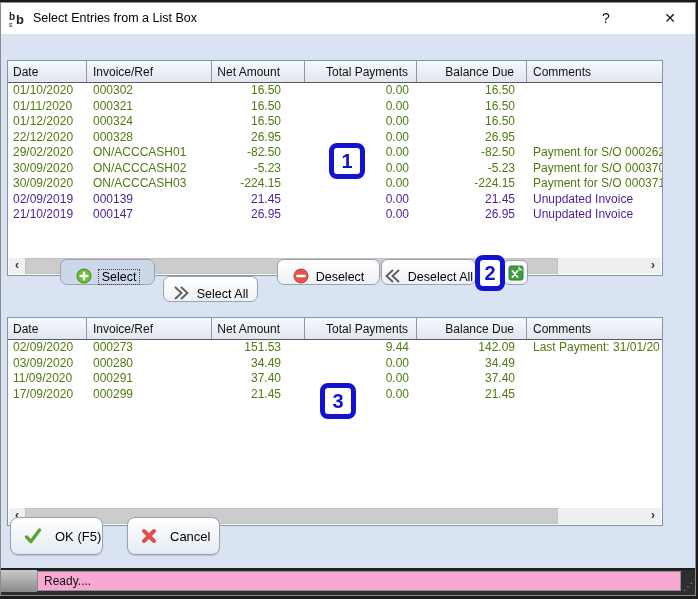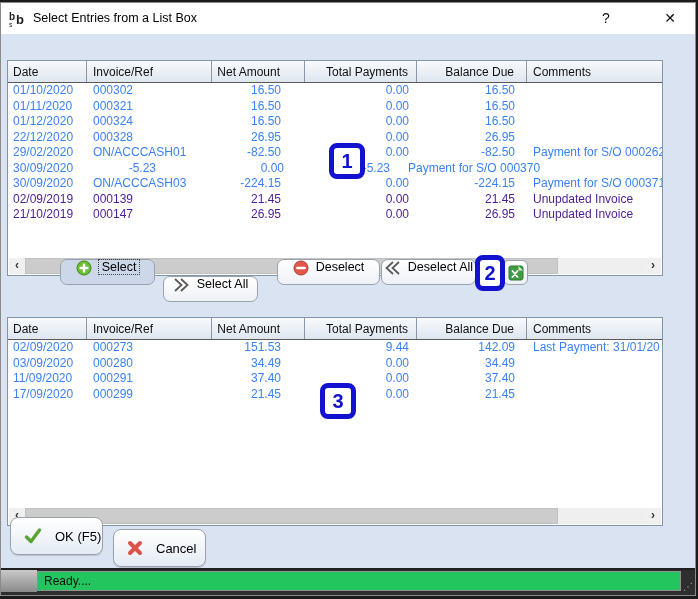--- a/index.html
+++ b/index.html
@@ -27,21 +27,21 @@
   }
   .lb1{top:33px;height:216px;}
   .lb2{top:290px;height:209px;}
   .lb-header{
     display:flex;height:22px;line-height:22px;font-size:12px;color:#111;
     background:linear-gradient(#f7fafd,#dfe6ef);
     border-bottom:1px solid #5a5a5a;box-sizing:border-box;
   }
   .hcell{box-sizing:border-box;border-right:1px solid #8a97a6;overflow:hidden;white-space:nowrap;}
   .hcell:last-child{border-right:none;}
-  .row{display:flex;height:15.5px;line-height:15.5px;font-size:12px;color:#3b82f6;}
+  .row{display:flex;height:15.5px;line-height:15.5px;font-size:12px;color:#4d7c0f;}
   .row.red{color:#4c1d95;}
   .c{box-sizing:border-box;overflow:hidden;white-space:nowrap;}
   .c-date{width:79px;padding-left:5px;}
   .c-ref{width:125px;padding-left:6px;}
   .c-net{width:93px;text-align:right;padding-right:24px;}
   .c-pay{width:112px;text-align:right;padding-right:8px;}
   .c-bal{width:110px;text-align:right;padding-right:12px;}
   .c-com{flex:1;padding-left:6px;}
   
   .hscroll{
@@ -49,21 +49,21 @@
     display:flex;background:#f0f0f0;align-items:stretch;
   }
   .scroll-arrow{width:16px;text-align:center;line-height:15px;font-size:12px;font-weight:bold;color:#333;flex:none;}
   .scroll-track{flex:1;position:relative;background:#efefef;}
   .scroll-thumb{position:absolute;left:0;top:0;bottom:0;width:86%;background:#cccccc;border:1px solid #c2c2c2;box-sizing:border-box;}
   
   .midbtn{
     position:absolute;top:256px;height:26px;box-sizing:border-box;
     border:1px solid #9aa3ad;border-radius:7px;
     background:linear-gradient(#ffffff,#eef1f6);
-    display:flex;align-items:flex-start;justify-content:center;gap:7px;
+    display:flex;align-items:flex-end;justify-content:center;gap:7px;
     font-size:12.5px;color:#000;padding:0;
   }
   .btn-select{left:59px;width:95px;background:#ccd8ea;}
   .btn-selectall{left:162px;width:95px;margin-top:17px;}
   .btn-deselect{left:276px;width:103px;}
   .btn-deselectall{left:380px;width:95px;}
   .focus-rect{outline:1px dotted #444;padding:0 3px;}
   .btn-excel{
     position:absolute;left:502px;top:257px;width:25px;height:25px;box-sizing:border-box;
     border:1px solid #9aa3ad;border-radius:6px;background:linear-gradient(#ffffff,#eef1f6);
@@ -72,30 +72,30 @@
   
   .footbtn{
     position:absolute;top:514px;width:93px;height:38px;box-sizing:border-box;
     border:1px solid #9aa3ad;border-radius:8px;
     background:linear-gradient(#ffffff,#e4ebf4);
     display:flex;align-items:center;justify-content:flex-start;gap:12px;
     font-size:13px;color:#000;padding-left:12px;
     box-shadow:0 1px 1px rgba(0,0,0,0.15);
   }
   .btn-ok{left:9px;}
-  .btn-cancel{left:112px;margin-top:12px;}
+  .btn-cancel{left:126px;}
   
   .statusbar{
     position:absolute;left:0;right:0;bottom:0;height:27px;background:#2e2e2e;
     border-top:2px solid #1f1f1f;box-sizing:border-box;
   }
   .status-left{position:absolute;left:0;top:0;bottom:3px;width:36px;background:linear-gradient(#c9c9c9,#8a8a8a);}
   .status-field{
     position:absolute;left:36px;right:14px;top:1px;bottom:4px;
-    background:#22c55e;border:1px solid #8f8f8f;box-sizing:border-box;
+    background:#f9a8d4;border:1px solid #8f8f8f;box-sizing:border-box;
     font-size:12px;color:#111;line-height:18px;padding-left:6px;
     overflow:hidden;white-space:nowrap;
   }
   .resize-grip{position:absolute;right:2px;bottom:3px;font-size:10px;color:#9a9a9a;line-height:10px;}
   
   .ann{
     position:absolute;box-sizing:border-box;background:#ffffff;
     border:5px solid #1212d0;border-radius:8px;
     display:flex;align-items:center;justify-content:center;
     font-size:20px;font-weight:bold;color:#1212d0;
@@ -174,20 +174,21 @@
           <span class="c c-date">29/02/2020</span>
           <span class="c c-ref">ON/ACCCASH01</span>
           <span class="c c-net">-82.50</span>
           <span class="c c-pay">0.00</span>
           <span class="c c-bal">-82.50</span>
           <span class="c c-com">Payment for S/O 000262</span>
         </div>
 
         <div class="row">
           <span class="c c-date">30/09/2020</span>
+          <span class="c c-ref">ON/ACCCASH02</span>
           <span class="c c-net">-5.23</span>
           <span class="c c-pay">0.00</span>
           <span class="c c-bal">-5.23</span>
           <span class="c c-com">Payment for S/O 000370</span>
         </div>
 
         <div class="row">
           <span class="c c-date">30/09/2020</span>
           <span class="c c-ref">ON/ACCCASH03</span>
           <span class="c c-net">-224.15</span>

